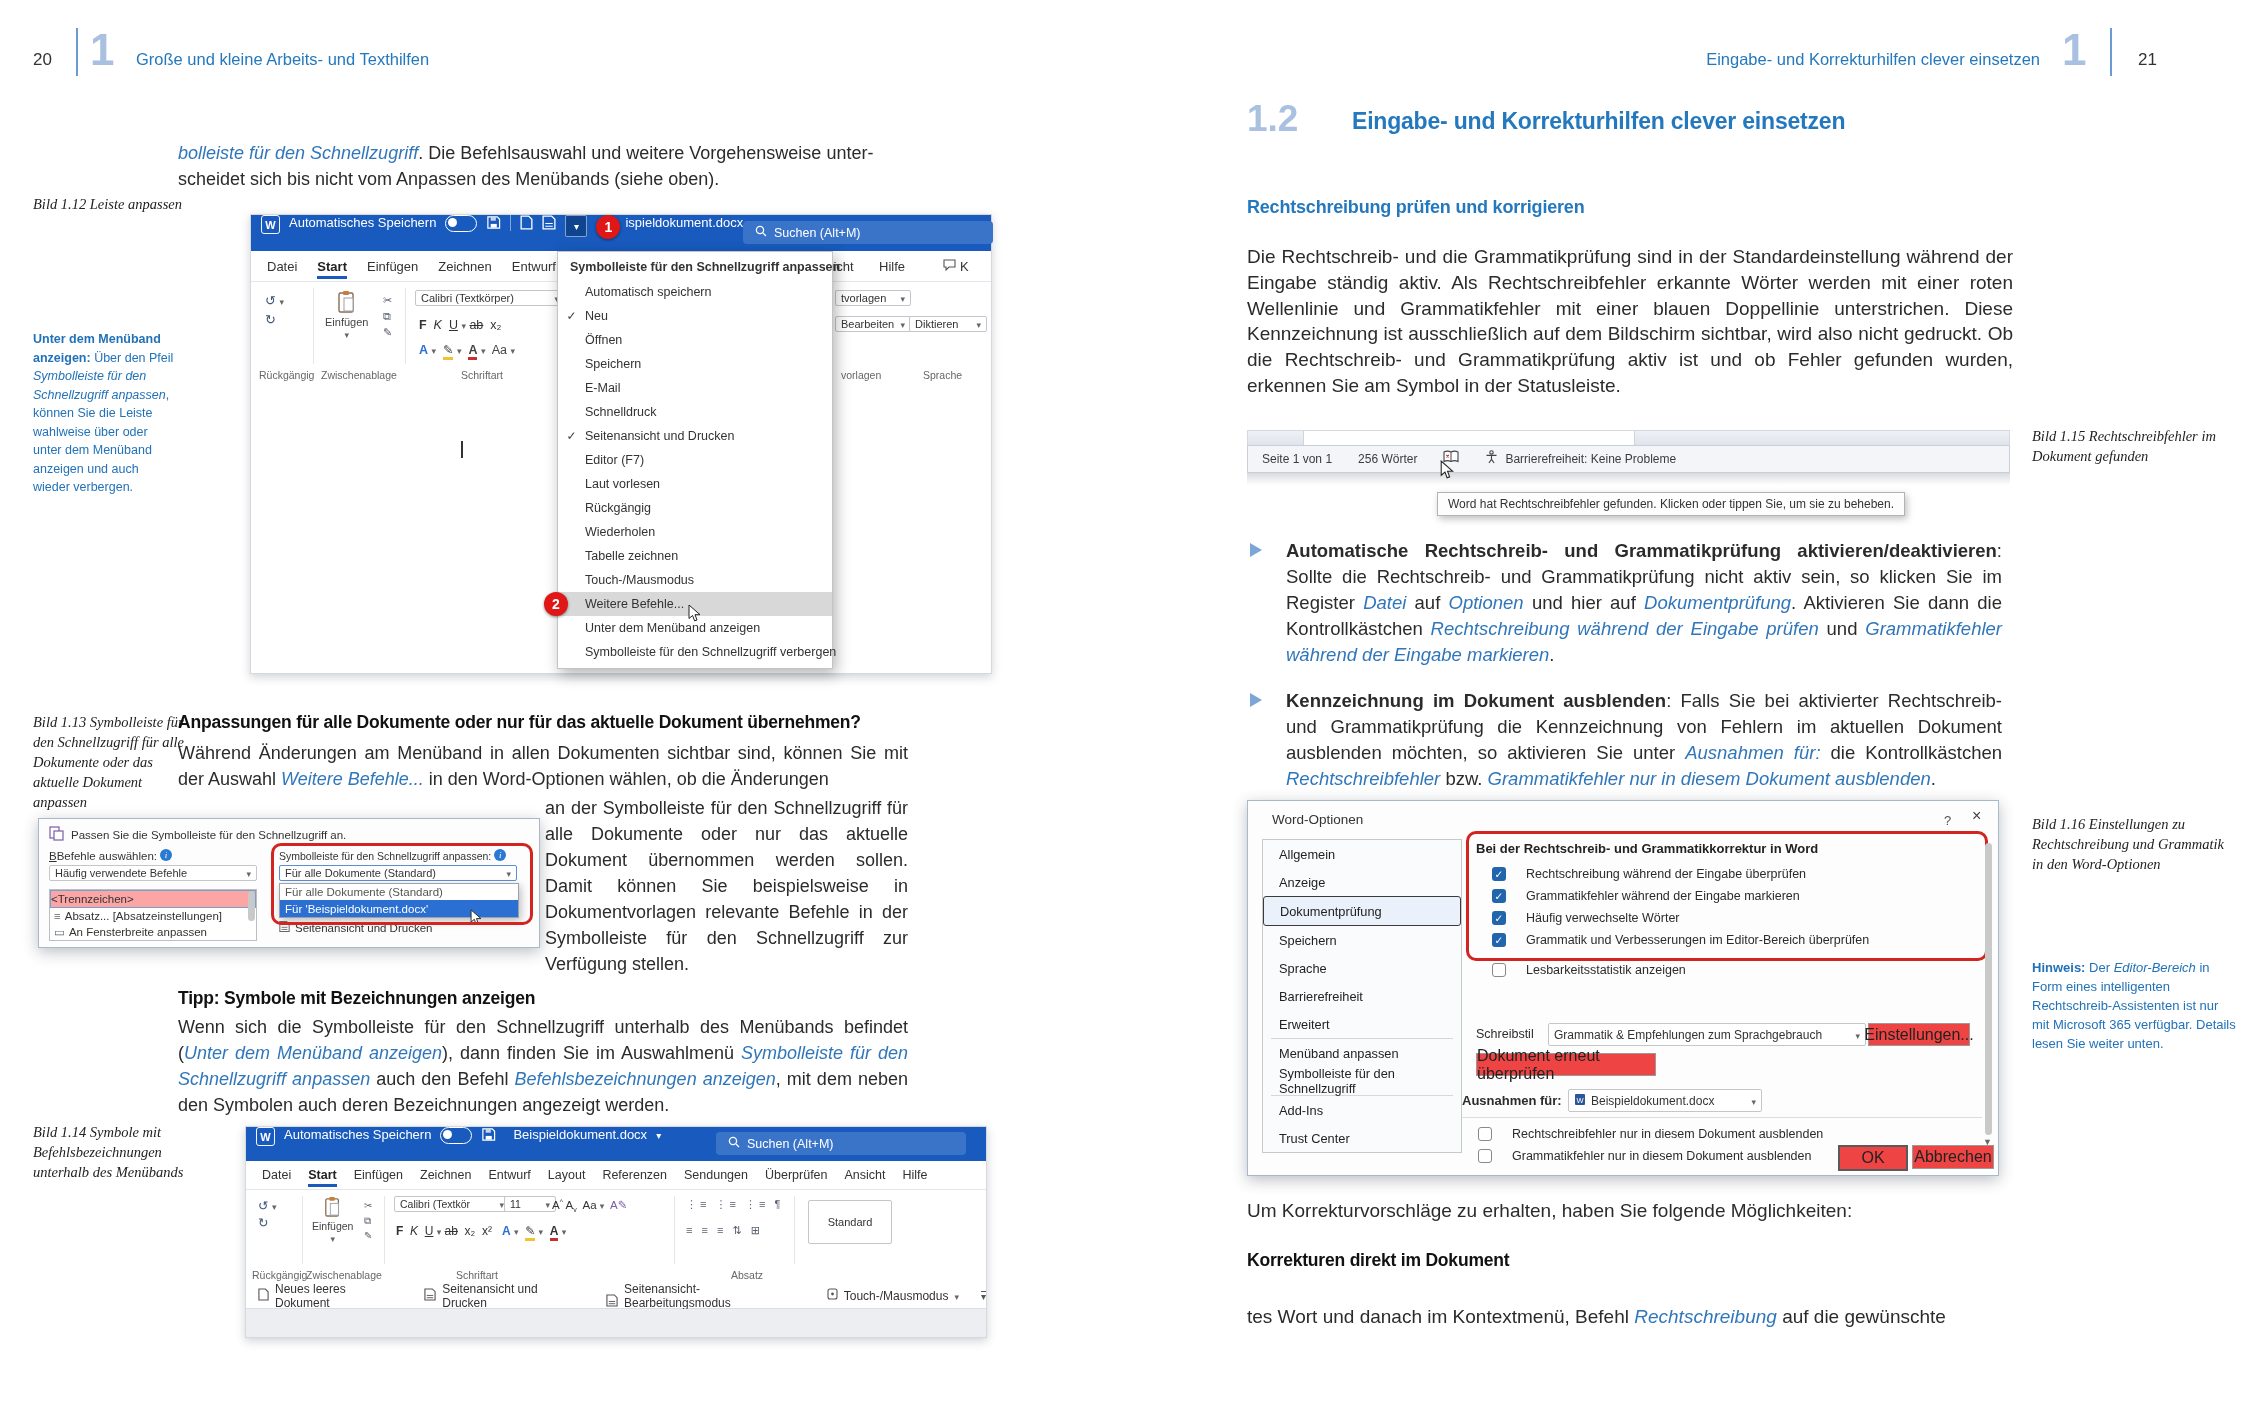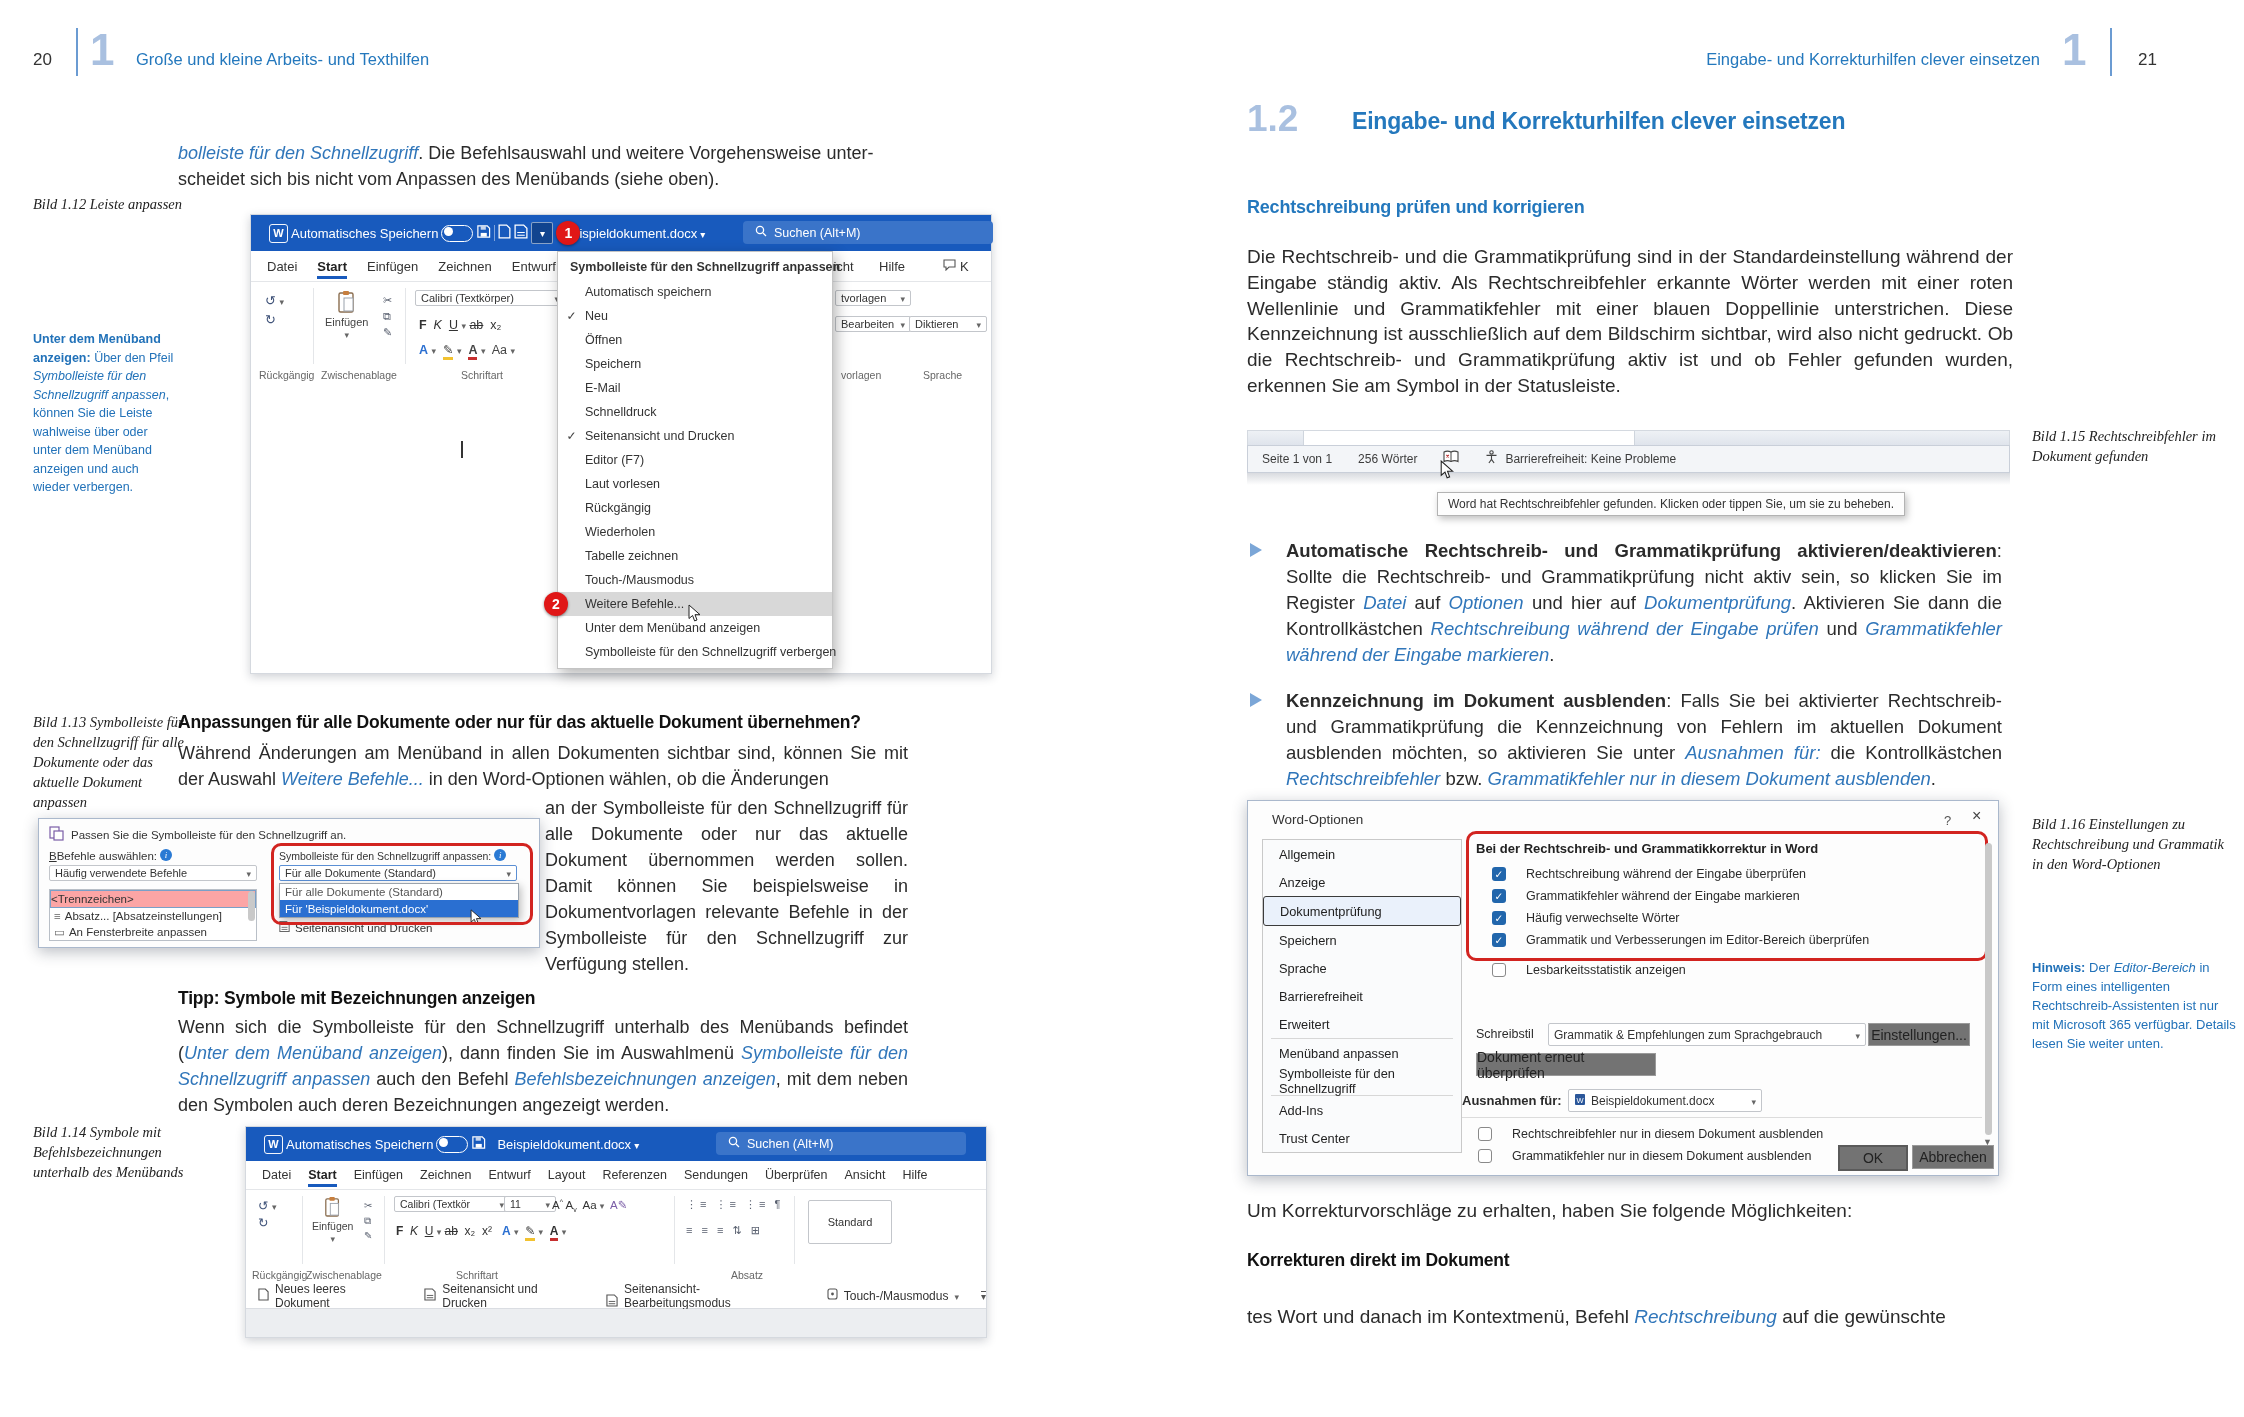--- a/index.html
+++ b/index.html
@@ -18,21 +18,21 @@
   .cap{font-family:"Liberation Serif","DejaVu Serif",serif;font-style:italic;
        font-size:14.5px;line-height:20px;color:#222}
   .mnote{color:#2272b9;font-size:12.5px;line-height:18.5px}
   .mnote .b{font-weight:bold}
   .mnote .i{font-style:italic}
   .secnum{font-size:37px;font-weight:bold;color:#a9c0e0;line-height:1}
   .sectitle{font-size:23px;font-weight:bold;color:#2478bd;letter-spacing:-.2px}
   .subhead{font-size:18px;font-weight:bold;color:#2478bd;letter-spacing:-.2px}
   
   .shot{position:absolute;background:#fff;border:1px solid #d5d9df;box-shadow:0 3px 9px rgba(40,50,70,.22)}
-  .tbar{background:#185abd;color:#fff;display:flex;align-items:center;gap:3px;padding:0 18px;font-size:13px;white-space:nowrap}
+  .tbar{background:#185abd;color:#fff;display:flex;gap:9px;padding:0 10px;font-size:13px;white-space:nowrap}
   .wlogo{width:17px;height:17px;border:1.6px solid rgba(255,255,255,.95);border-radius:3px;
          display:flex;align-items:center;justify-content:center;flex:none}
   .wlogo::after{content:"W";font-size:11px;font-weight:bold;color:#fff}
   .toggle{width:30px;height:15px;border:1.4px solid #fff;border-radius:9px;position:relative;flex:none}
   .toggle::after{content:"";position:absolute;left:1.5px;top:1.5px;width:9px;height:9px;border-radius:50%;background:#fff}
   .tsep{width:1px;height:16px;background:rgba(255,255,255,.45)}
   .pill{background:#3a74c9;border-radius:4px;color:#fff;display:flex;align-items:center;gap:7px;
         font-size:12.5px;padding:4px 12px}
   .qbtn{background:#11448f;border:1px solid rgba(255,255,255,.5);border-radius:2px;width:20px;height:20px;
         display:flex;align-items:center;justify-content:center;flex:none}
@@ -58,22 +58,22 @@
   .ddr.hl{background:#d8d8d8}
   .cursvg{position:absolute}
   
   .dlg{position:absolute;background:#fdfdfd;border:1px solid #aab8cc;box-shadow:0 4px 14px rgba(30,40,60,.3)}
   .redbox{position:absolute;border:3px solid #d22420;border-radius:10px;pointer-events:none}
   .cbx{width:14px;height:14px;border-radius:3px;display:inline-flex;align-items:center;justify-content:center;flex:none}
   .cbx.on{background:#2166ac}
   .cbx.on::after{content:"✓";font-size:10.5px;color:#fff}
   .cbx.off{background:#fff;border:1px solid #898989;box-sizing:border-box}
   .crow{display:flex;align-items:center;gap:20px;position:absolute;white-space:nowrap}
-  .btn{border:1px solid #9a9a9a;background:#737373;border-radius:0;display:flex;align-items:center;
-       justify-content:center;font-size:14px;color:#222}
+  .btn{border:1px solid #9a9a9a;background:#ef4444;border-radius:0;display:flex;align-items:center;
+       justify-content:center;font-size:16px;color:#222}
   .info{display:inline-block;width:12px;height:12px;border-radius:50%;background:#2a7ad4;color:#fff;
         font-size:9px;text-align:center;line-height:12px;margin-left:3px;vertical-align:2px}
   .info::after{content:"i";font-style:italic;font-family:"Liberation Serif",serif}
   .helpq::after{content:"?";color:#555;font-size:13px}
   .closex::after{content:"×";color:#444;font-size:16px}
   .bullet-marker{width:0;height:0;border-left:12px solid #7ba6d7;border-top:7px solid transparent;
         border-bottom:7px solid transparent;margin-top:5px;flex:none}
   .sbitem{height:28px;display:flex;align-items:center;padding-left:16px;font-size:12.8px;color:#222;position:relative}
   .sbsel{background:#eaf1fb;border:1.5px solid #3b3b3b;border-radius:3px}
   .sbsep{height:1px;background:#d7d7d7;margin:0 8px}

